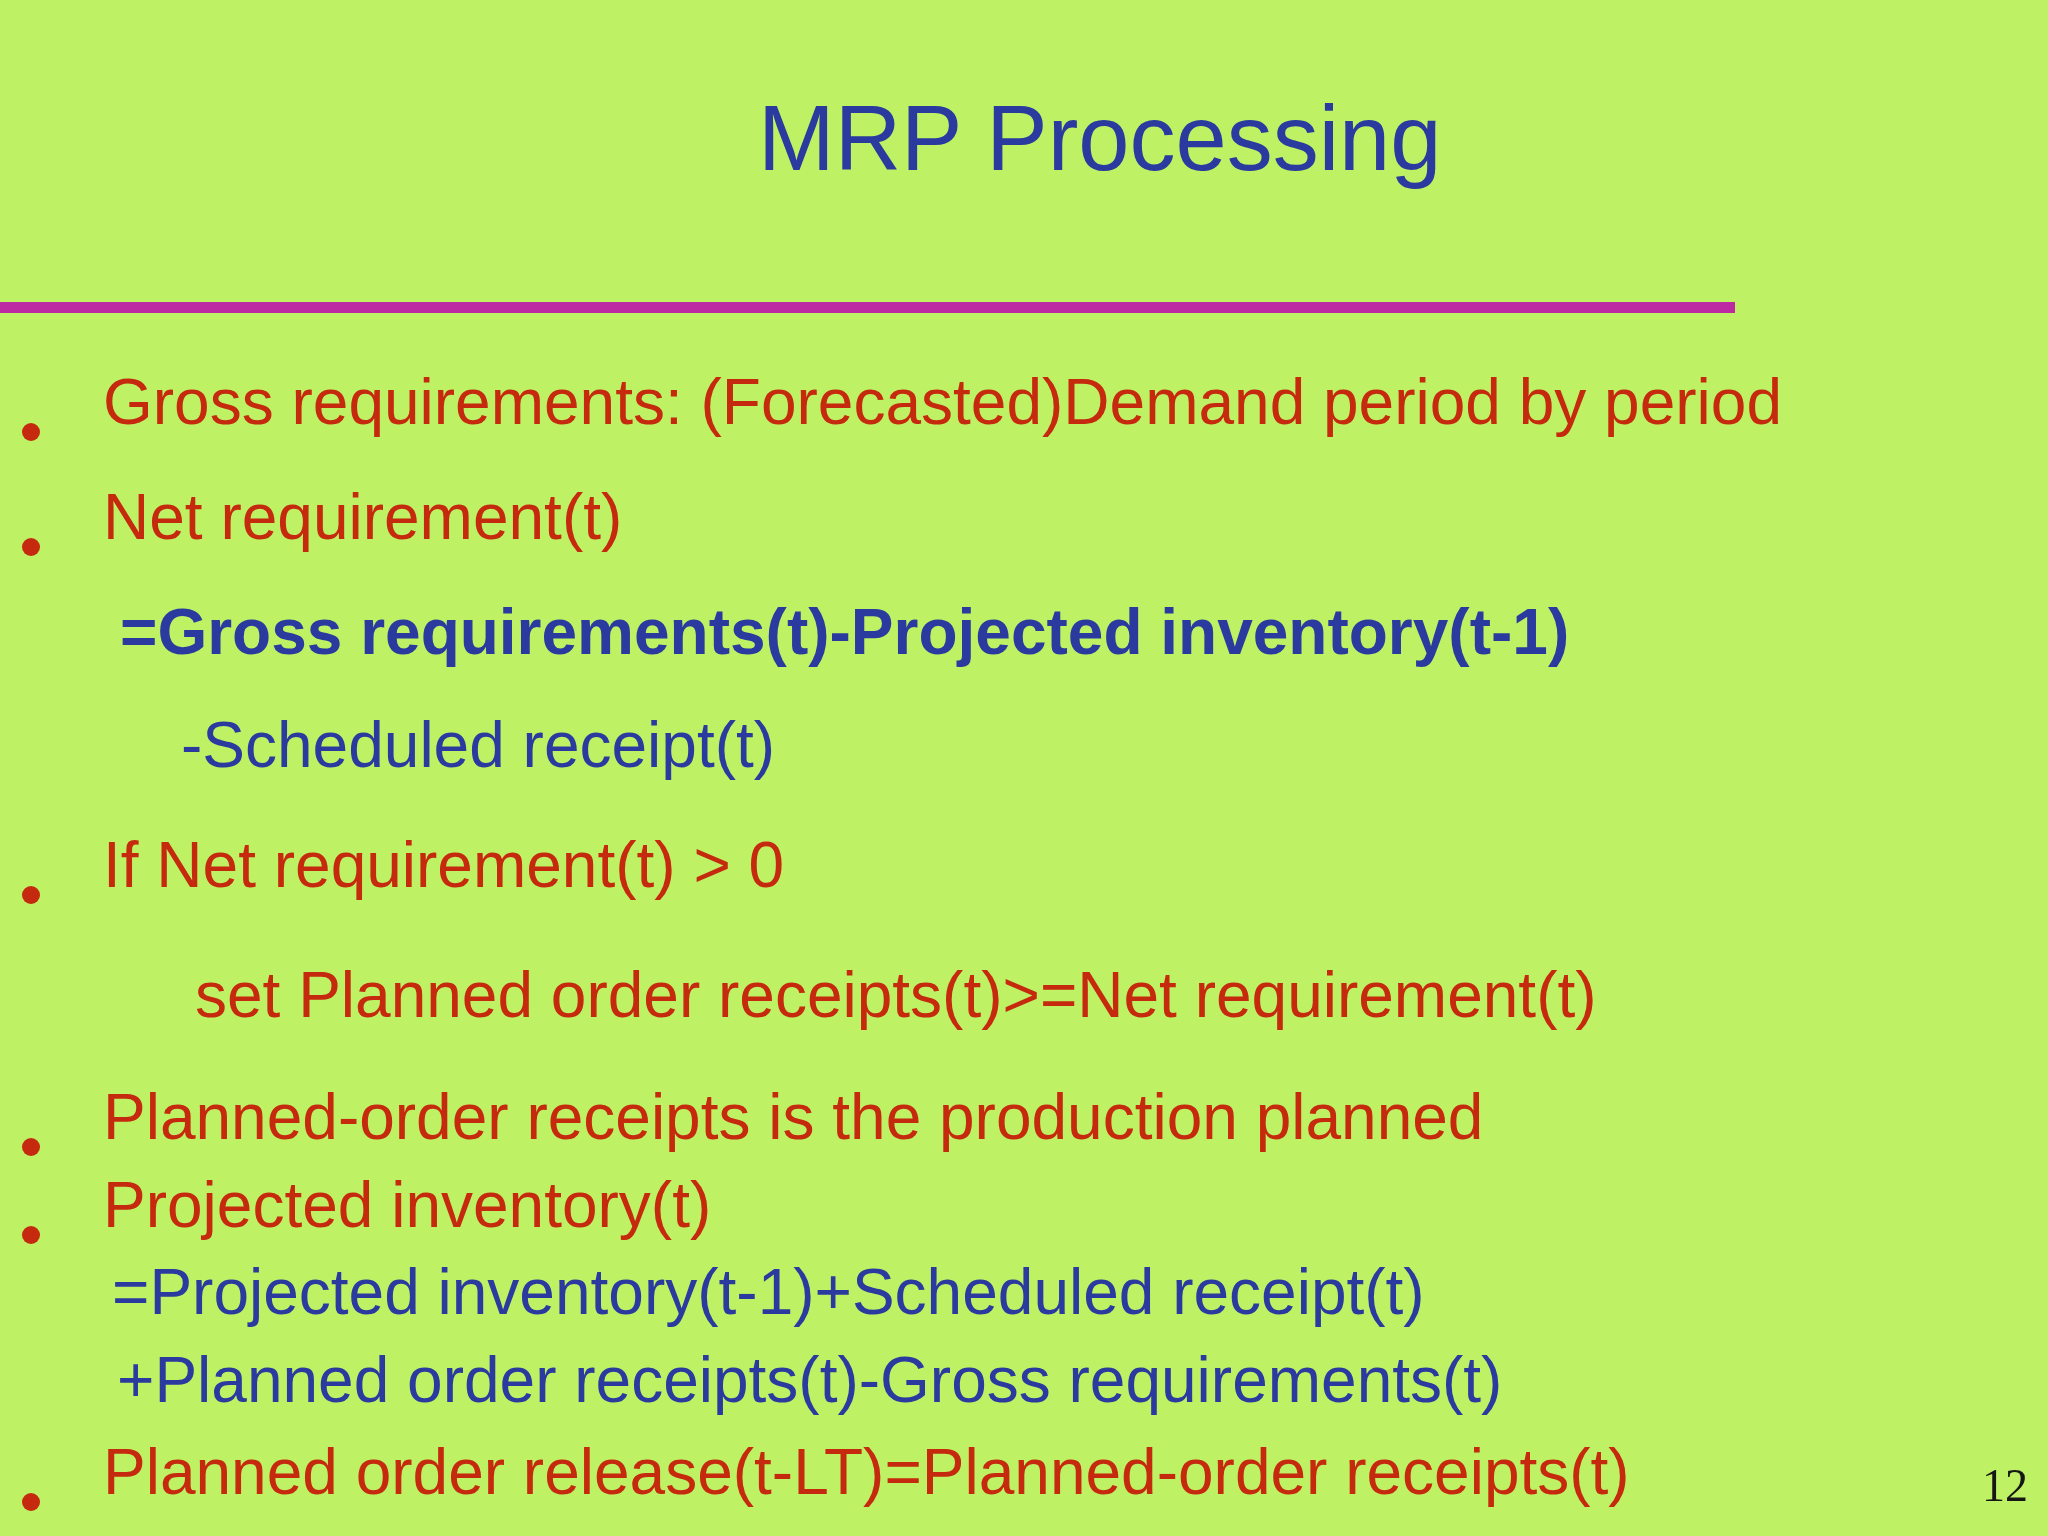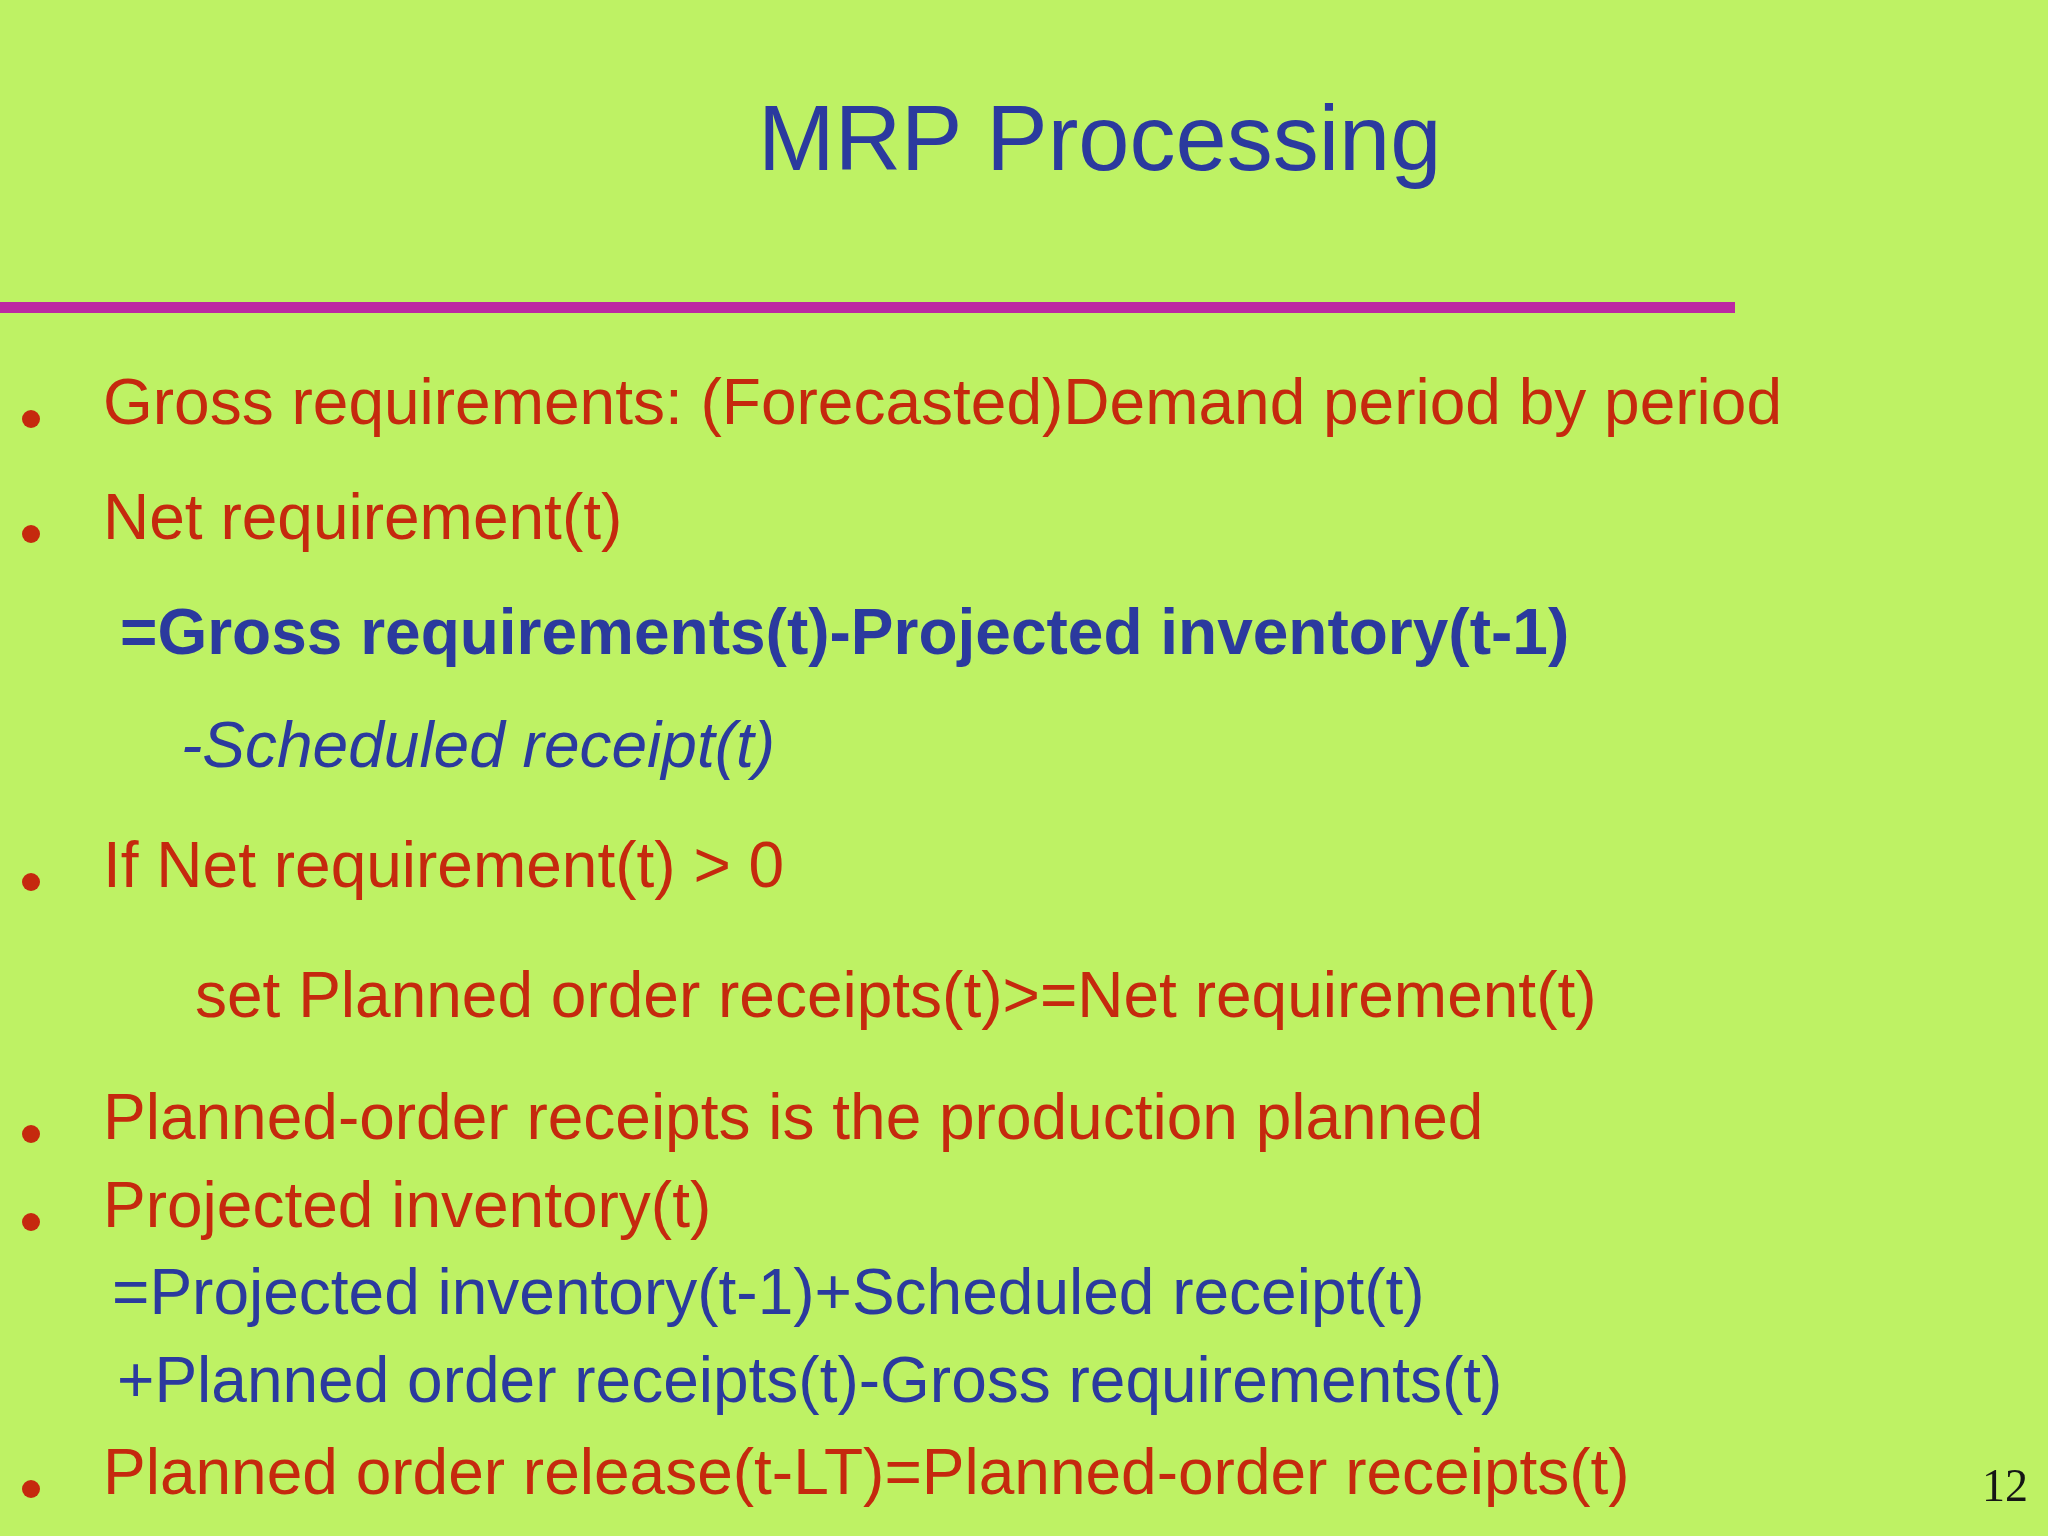--- a/index.html
+++ b/index.html
@@ -34,21 +34,21 @@
     width: 1735px;
     height: 11px;
     background: #bc29a2;
   }
   .line {
     position: absolute;
     font-size: 64px;
     line-height: 1.2;
     white-space: nowrap;
     display: flex;
-    align-items: center;
+    align-items: flex-end;
   }
   .line.red { color: #c5290e; }
   .line.blue { color: #2b3a9e; }
   .line.bulleted { left: 22px; }
   .dot {
     flex: 0 0 auto;
     width: 18px;
     height: 18px;
     margin-top: 33px;
     margin-right: 63px;
@@ -62,21 +62,21 @@
     font-family: "Liberation Serif", "DejaVu Serif", serif;
     font-size: 46px;
     color: #161616;
     line-height: 1.2;
     text-align: center;
   }
   
   #l0  { top: 364px; }
   #l1  { top: 479px; }
   #l2  { top: 594px;  left: 120px; font-weight: bold; }
-  #l3  { top: 707px;  left: 181px; font-style: italic; }
+  #l3  { top: 707px;  left: 181px; }
   #l4  { top: 827px; }
   #l5  { top: 957px;  left: 195px; }
   #l6  { top: 1079px; }
   #l7  { top: 1167px; }
   #l8  { top: 1254px; left: 112px; }
   #l9  { top: 1342px; left: 117px; }
   #l10 { top: 1434px; }
 </style>
 </head>
 <body>

